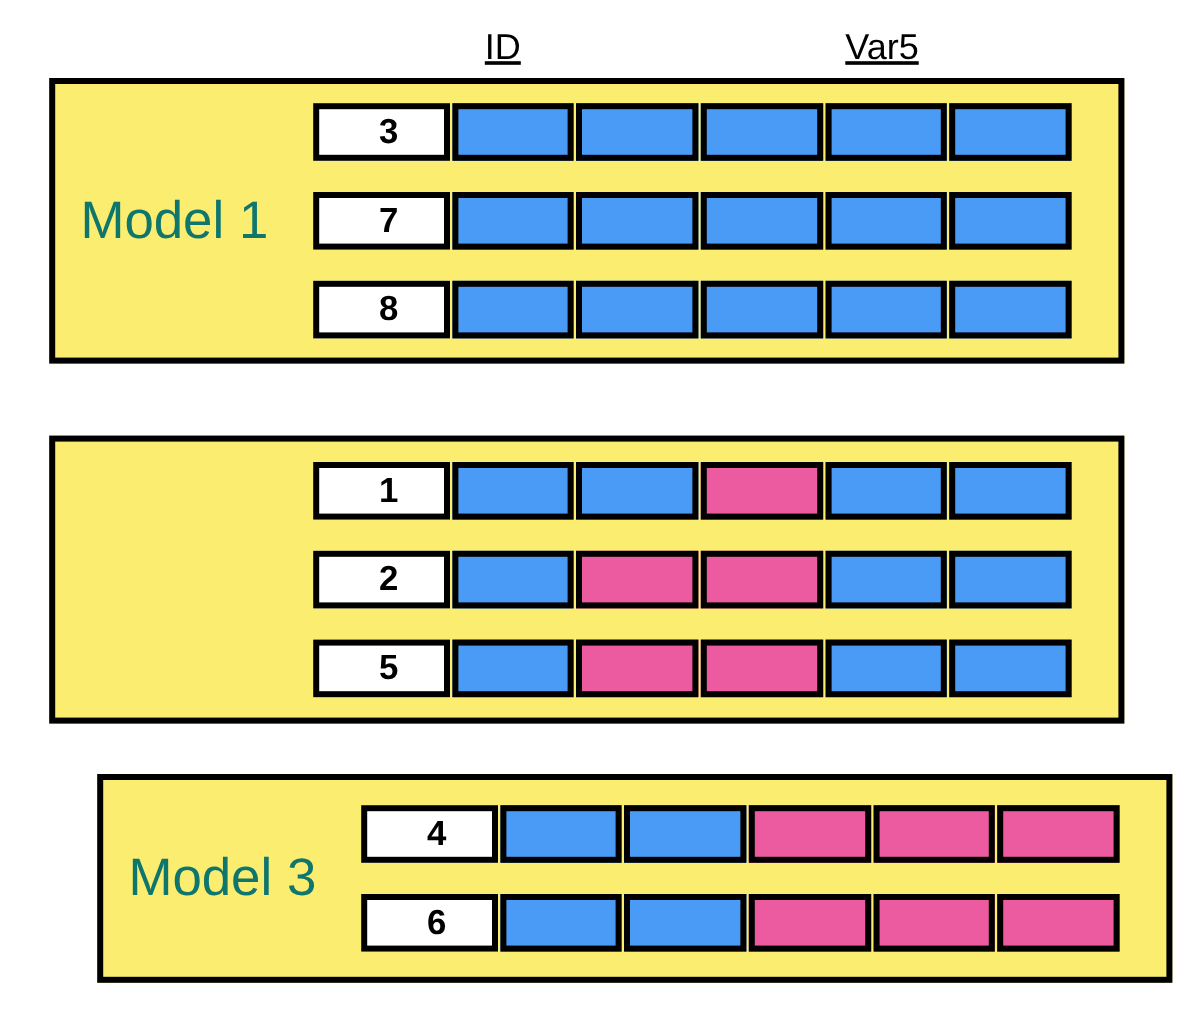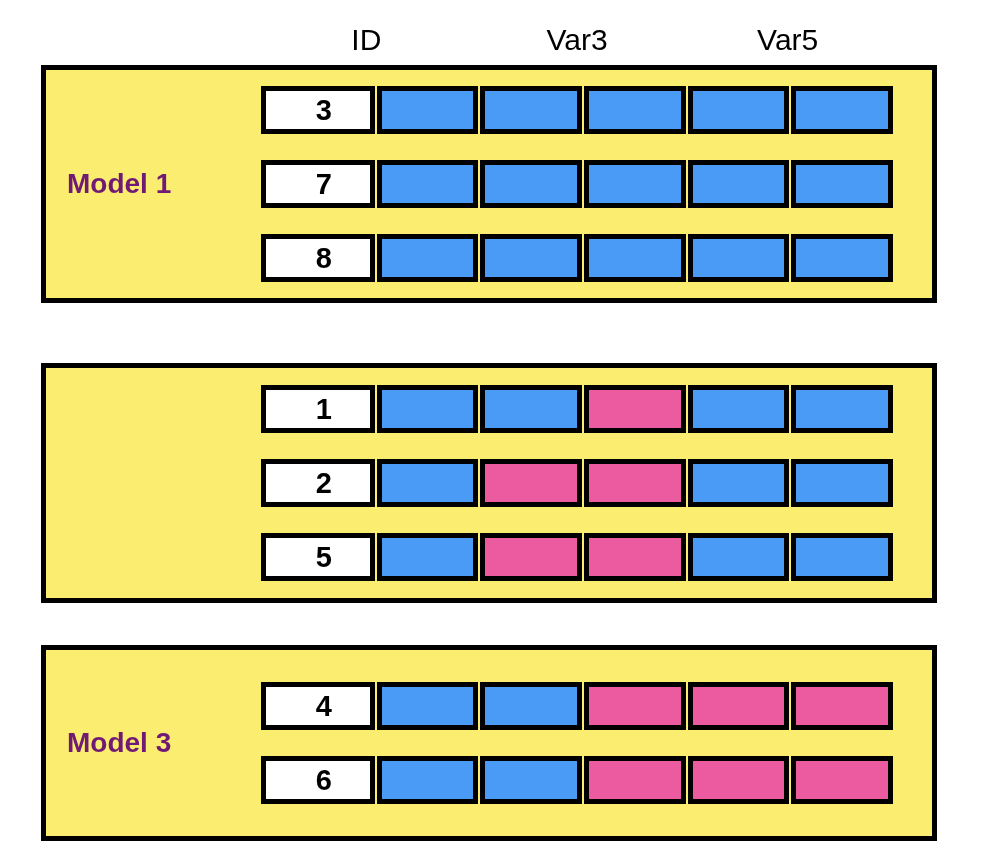--- a/index.html
+++ b/index.html
@@ -33,42 +33,42 @@
   }
   .header-cell {
     flex: 1 1 0;
     display: flex;
     align-items: center;
     justify-content: center;
     font-size: 30px;
     color: #000000;
     letter-spacing: 0px;
     line-height: 1;
+    text-decoration: underline;
   }
 
   
   .panel {
     position: absolute;
     left: 41px;
     width: 896px;
     box-sizing: border-box;
     background: #FAED70;
     border: 5px solid #000000;
   }
 
   .panel-label {
     position: absolute;
     left: 21px;
     top: 50%;
     transform: translateY(-50%);
-    font-size: 28px;
-    color: #701a75;
+    font-size: 44px;
+    color: #0f766e;
     white-space: nowrap;
     line-height: 1;
-    font-weight: bold;
   }
 
   .rows {
     position: absolute;
     left: 215px;   
     top: 0;
     right: 39px;
     bottom: 0;
     display: flex;
     flex-direction: column;
@@ -105,21 +105,20 @@
   .cell.blue { background: #4A9BF5; }
   .cell.pink { background: #EC5BA0; }
 </style>
 </head>
 <body>
 
 <div id="canvas">
 
   <div class="header-row">
     <div class="header-cell">ID</div>
-    <div class="header-cell">Var3</div>
     <div class="header-cell">Var5</div>
   </div>
 
   <div class="panel" id="panel-0" style="top:65px; height:238px;">
     <div class="panel-label">Model 1</div>
     <div class="rows" id="rows-0">
         <div class="row">
           <div class="cell id">3</div>
           <div class="cell blue"></div>
           <div class="cell blue"></div>
@@ -168,21 +167,21 @@
           <div class="cell id">5</div>
           <div class="cell blue"></div>
           <div class="cell pink"></div>
           <div class="cell pink"></div>
           <div class="cell blue"></div>
           <div class="cell blue"></div>
         </div>
       </div>
   </div>
 
-  <div class="panel" id="panel-2" style="top:645px; height:196px;">
+  <div class="panel" id="panel-2" style="top:645px; height:174px;margin-left:40px;">
     <div class="panel-label">Model 3</div>
     <div class="rows" id="rows-2">
         <div class="row">
           <div class="cell id">4</div>
           <div class="cell blue"></div>
           <div class="cell blue"></div>
           <div class="cell pink"></div>
           <div class="cell pink"></div>
           <div class="cell pink"></div>
         </div>

